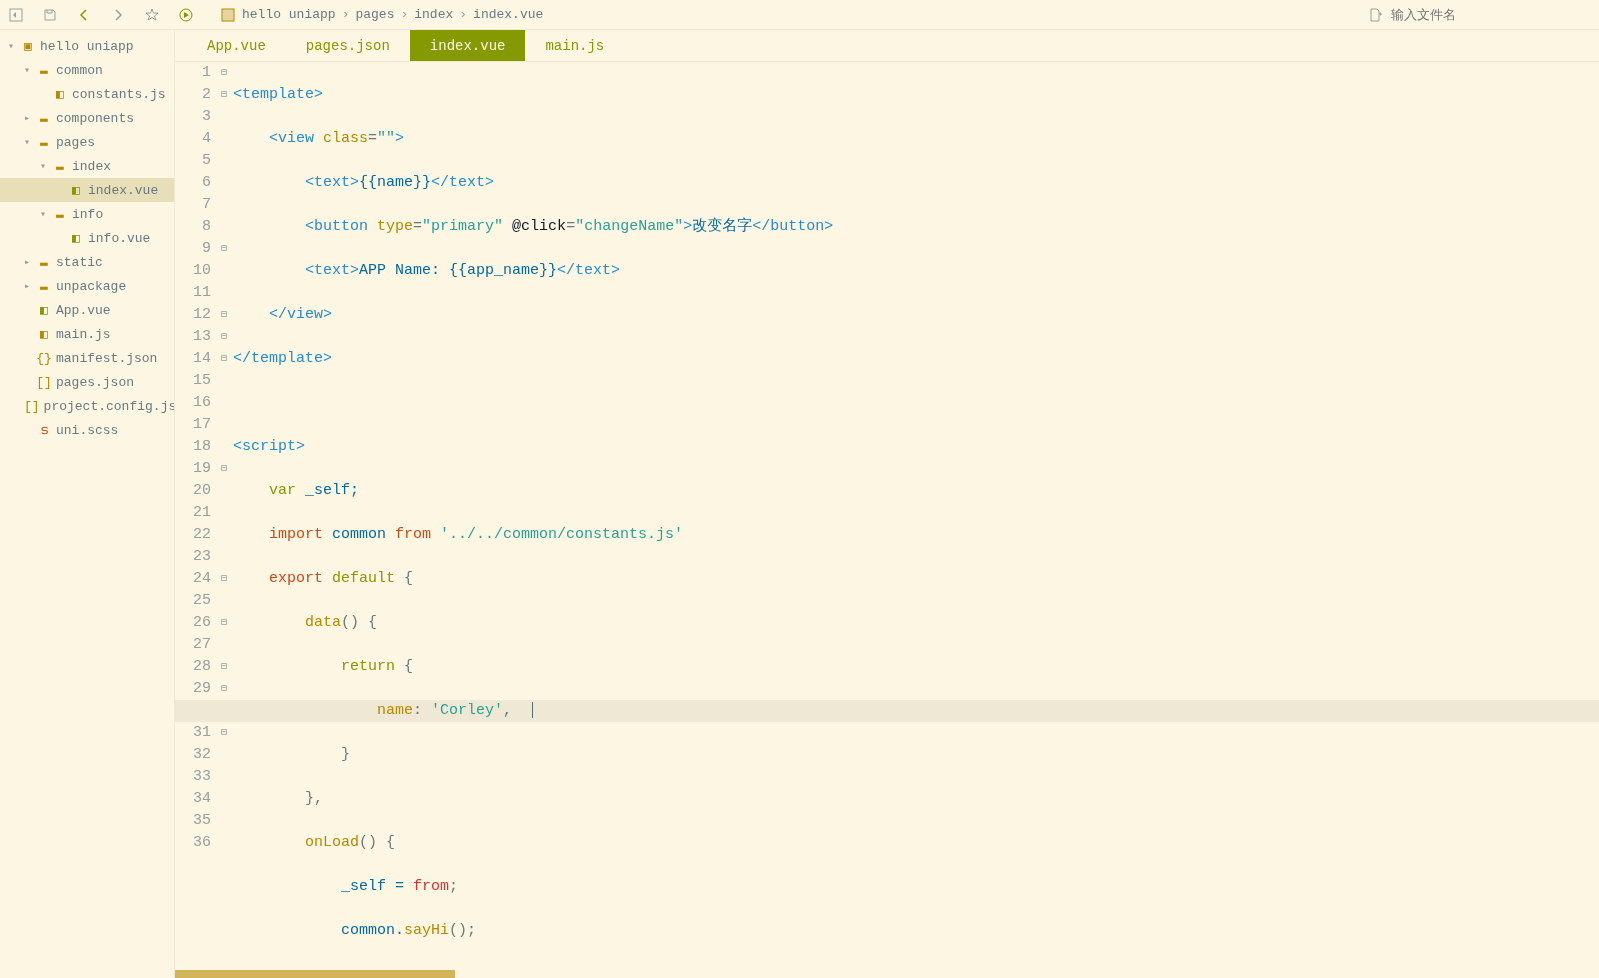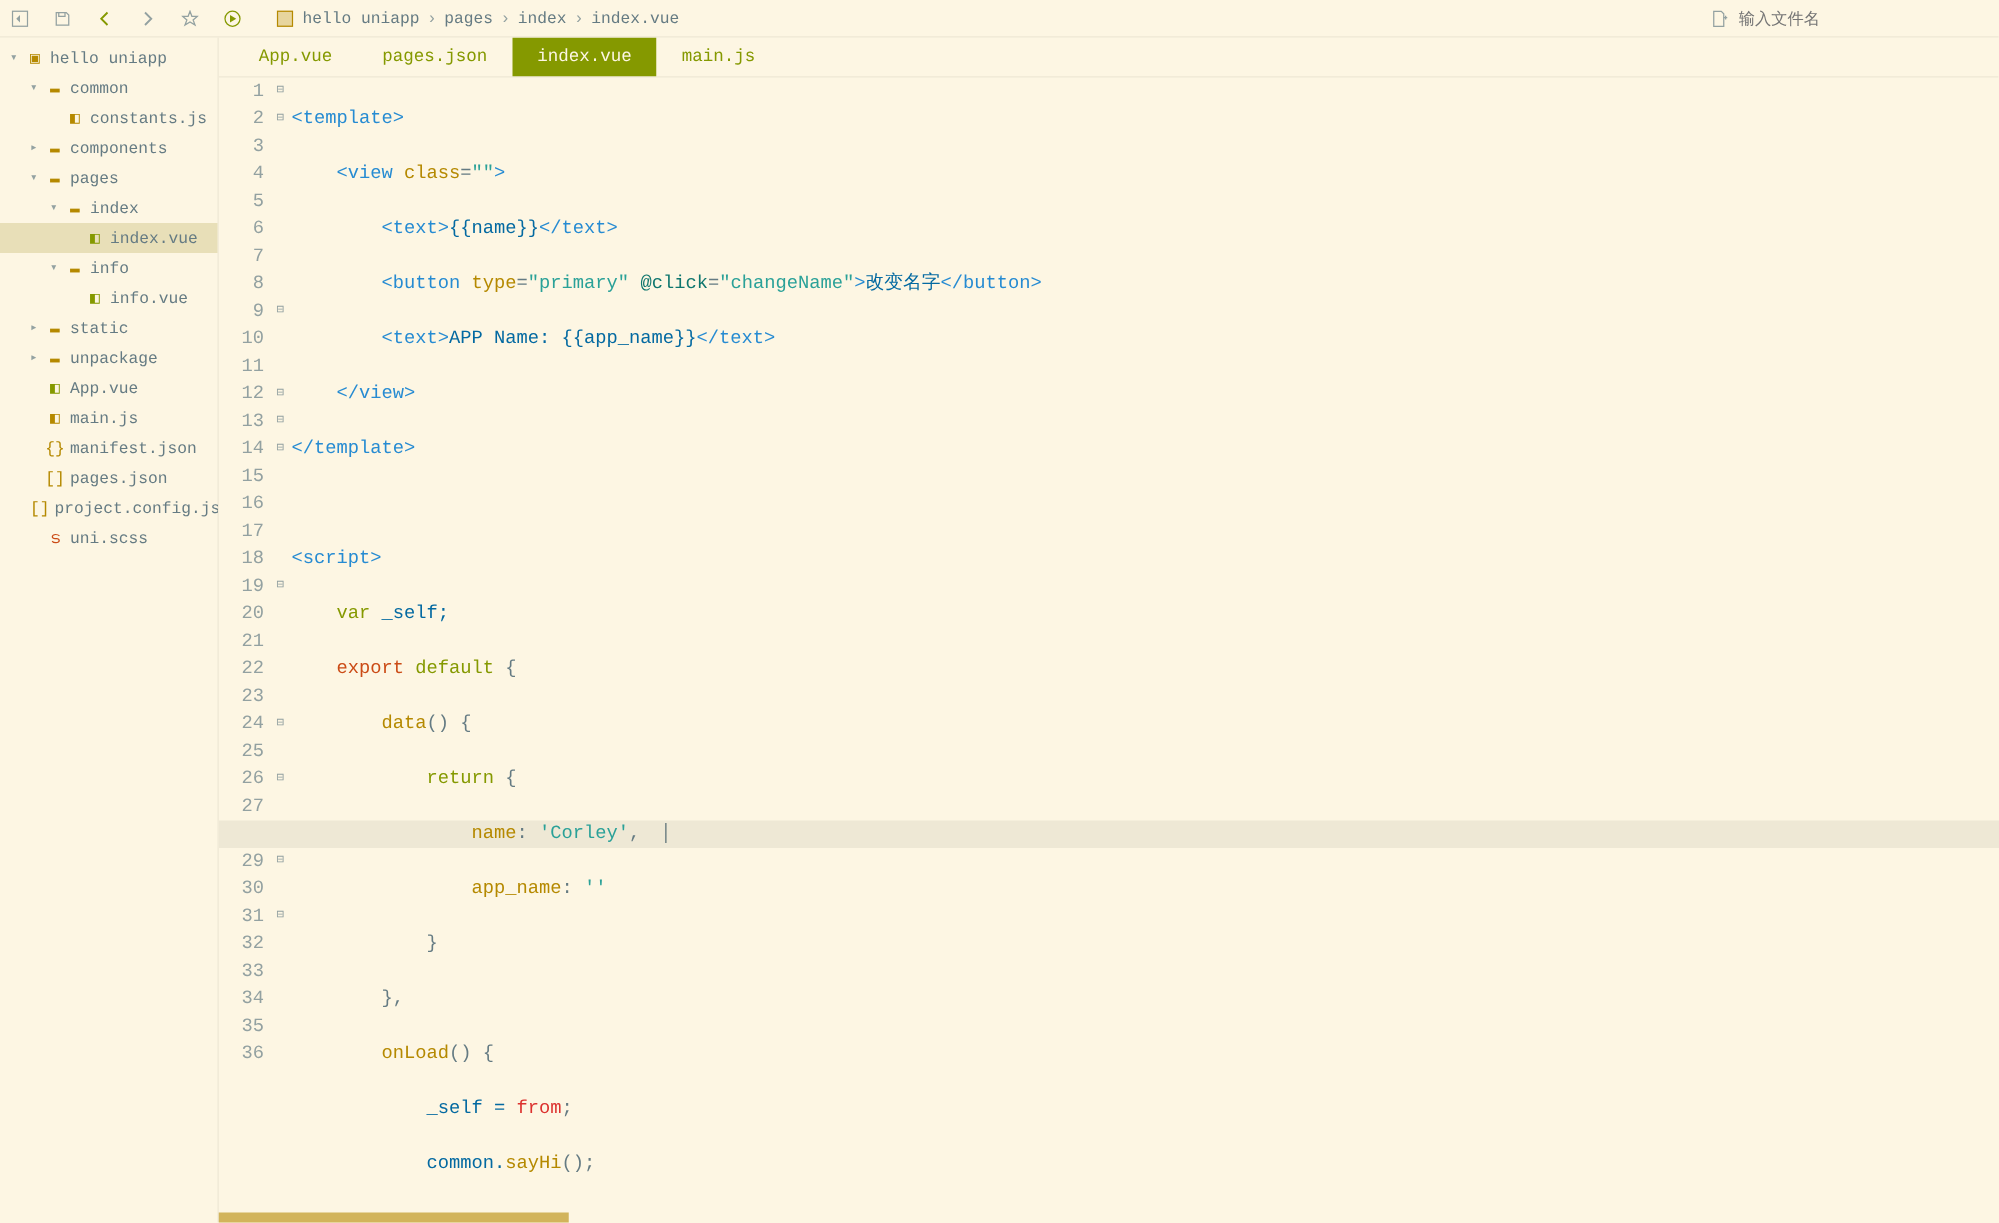--- a/index.html
+++ b/index.html
@@ -178,21 +178,21 @@
 }
 
 .code-line.highlighted {
   background: #eee8d5;
   margin-left: -58px;
   padding-left: 58px;
 }
 
 .tag { color: #268bd2; margin-top: 30px; }
 .attr { color: #b58900; }
-.attr-event { color: #0f766e; }
+.attr-event { color: #0f172a; }
 .string { color: #2aa198; }
 .keyword { color: #859900; }
 .keyword-red { color: #dc322f; }
 .ident { color: #0369a1; }
 .punct { color: #657b83; }
 .method { color: #b58900; }
 .import-kw { color: #cb4b16; }
 
 .cursor {
   display: inline-block;
@@ -453,25 +453,25 @@
 <div class="code-line"><span class="tag">&lt;template&gt;</span></div>
 <div class="code-line">    <span class="tag">&lt;view</span> <span class="attr">class</span><span class="punct">=</span><span class="string">""</span><span class="tag">&gt;</span></div>
 <div class="code-line">        <span class="tag">&lt;text&gt;</span><span class="ident">{{name}}</span><span class="tag">&lt;/text&gt;</span></div>
 <div class="code-line">        <span class="tag">&lt;button</span> <span class="attr">type</span><span class="punct">=</span><span class="string">"primary"</span> <span class="attr-event">@click</span><span class="punct">=</span><span class="string">"changeName"</span><span class="tag">&gt;</span><span class="ident">改变名字</span><span class="tag">&lt;/button&gt;</span></div>
 <div class="code-line">        <span class="tag">&lt;text&gt;</span><span class="ident">APP Name: {{app_name}}</span><span class="tag">&lt;/text&gt;</span></div>
 <div class="code-line">    <span class="tag">&lt;/view&gt;</span></div>
 <div class="code-line"><span class="tag">&lt;/template&gt;</span></div>
 <div class="code-line"></div>
 <div class="code-line"><span class="tag">&lt;script&gt;</span></div>
 <div class="code-line">    <span class="keyword">var</span><span class="ident"> _self;</span></div>
+<div class="code-line">    <span class="import-kw">import</span><span class="ident"> common </span><span class="import-kw">from</span><span class="string"> '../../common/constants.js'</span></div>
 <div class="code-line">    <span class="import-kw">export</span><span class="keyword"> default</span><span class="punct"> {</span></div>
 <div class="code-line">        <span class="method">data</span><span class="punct">() {</span></div>
 <div class="code-line">            <span class="keyword">return</span><span class="punct"> {</span></div>
 <div class="code-line highlighted">                <span class="method">name</span><span class="punct">: </span><span class="string">'Corley'</span><span class="punct">,</span><span class="cursor"></span></div>
-<div class="code-line">                <span class="method">app_name</span><span class="punct">: </span><span class="string">''</span></div>
 <div class="code-line">            <span class="punct">}</span></div>
 <div class="code-line">        <span class="punct">},</span></div>
 <div class="code-line">        <span class="method">onLoad</span><span class="punct">() {</span></div>
 <div class="code-line">            <span class="ident">_self = </span><span class="keyword-red">from</span><span class="punct">;</span></div>
 <div class="code-line">            <span class="ident">common.</span><span class="method">sayHi</span><span class="punct">();</span></div>
 
 
 
 
 

